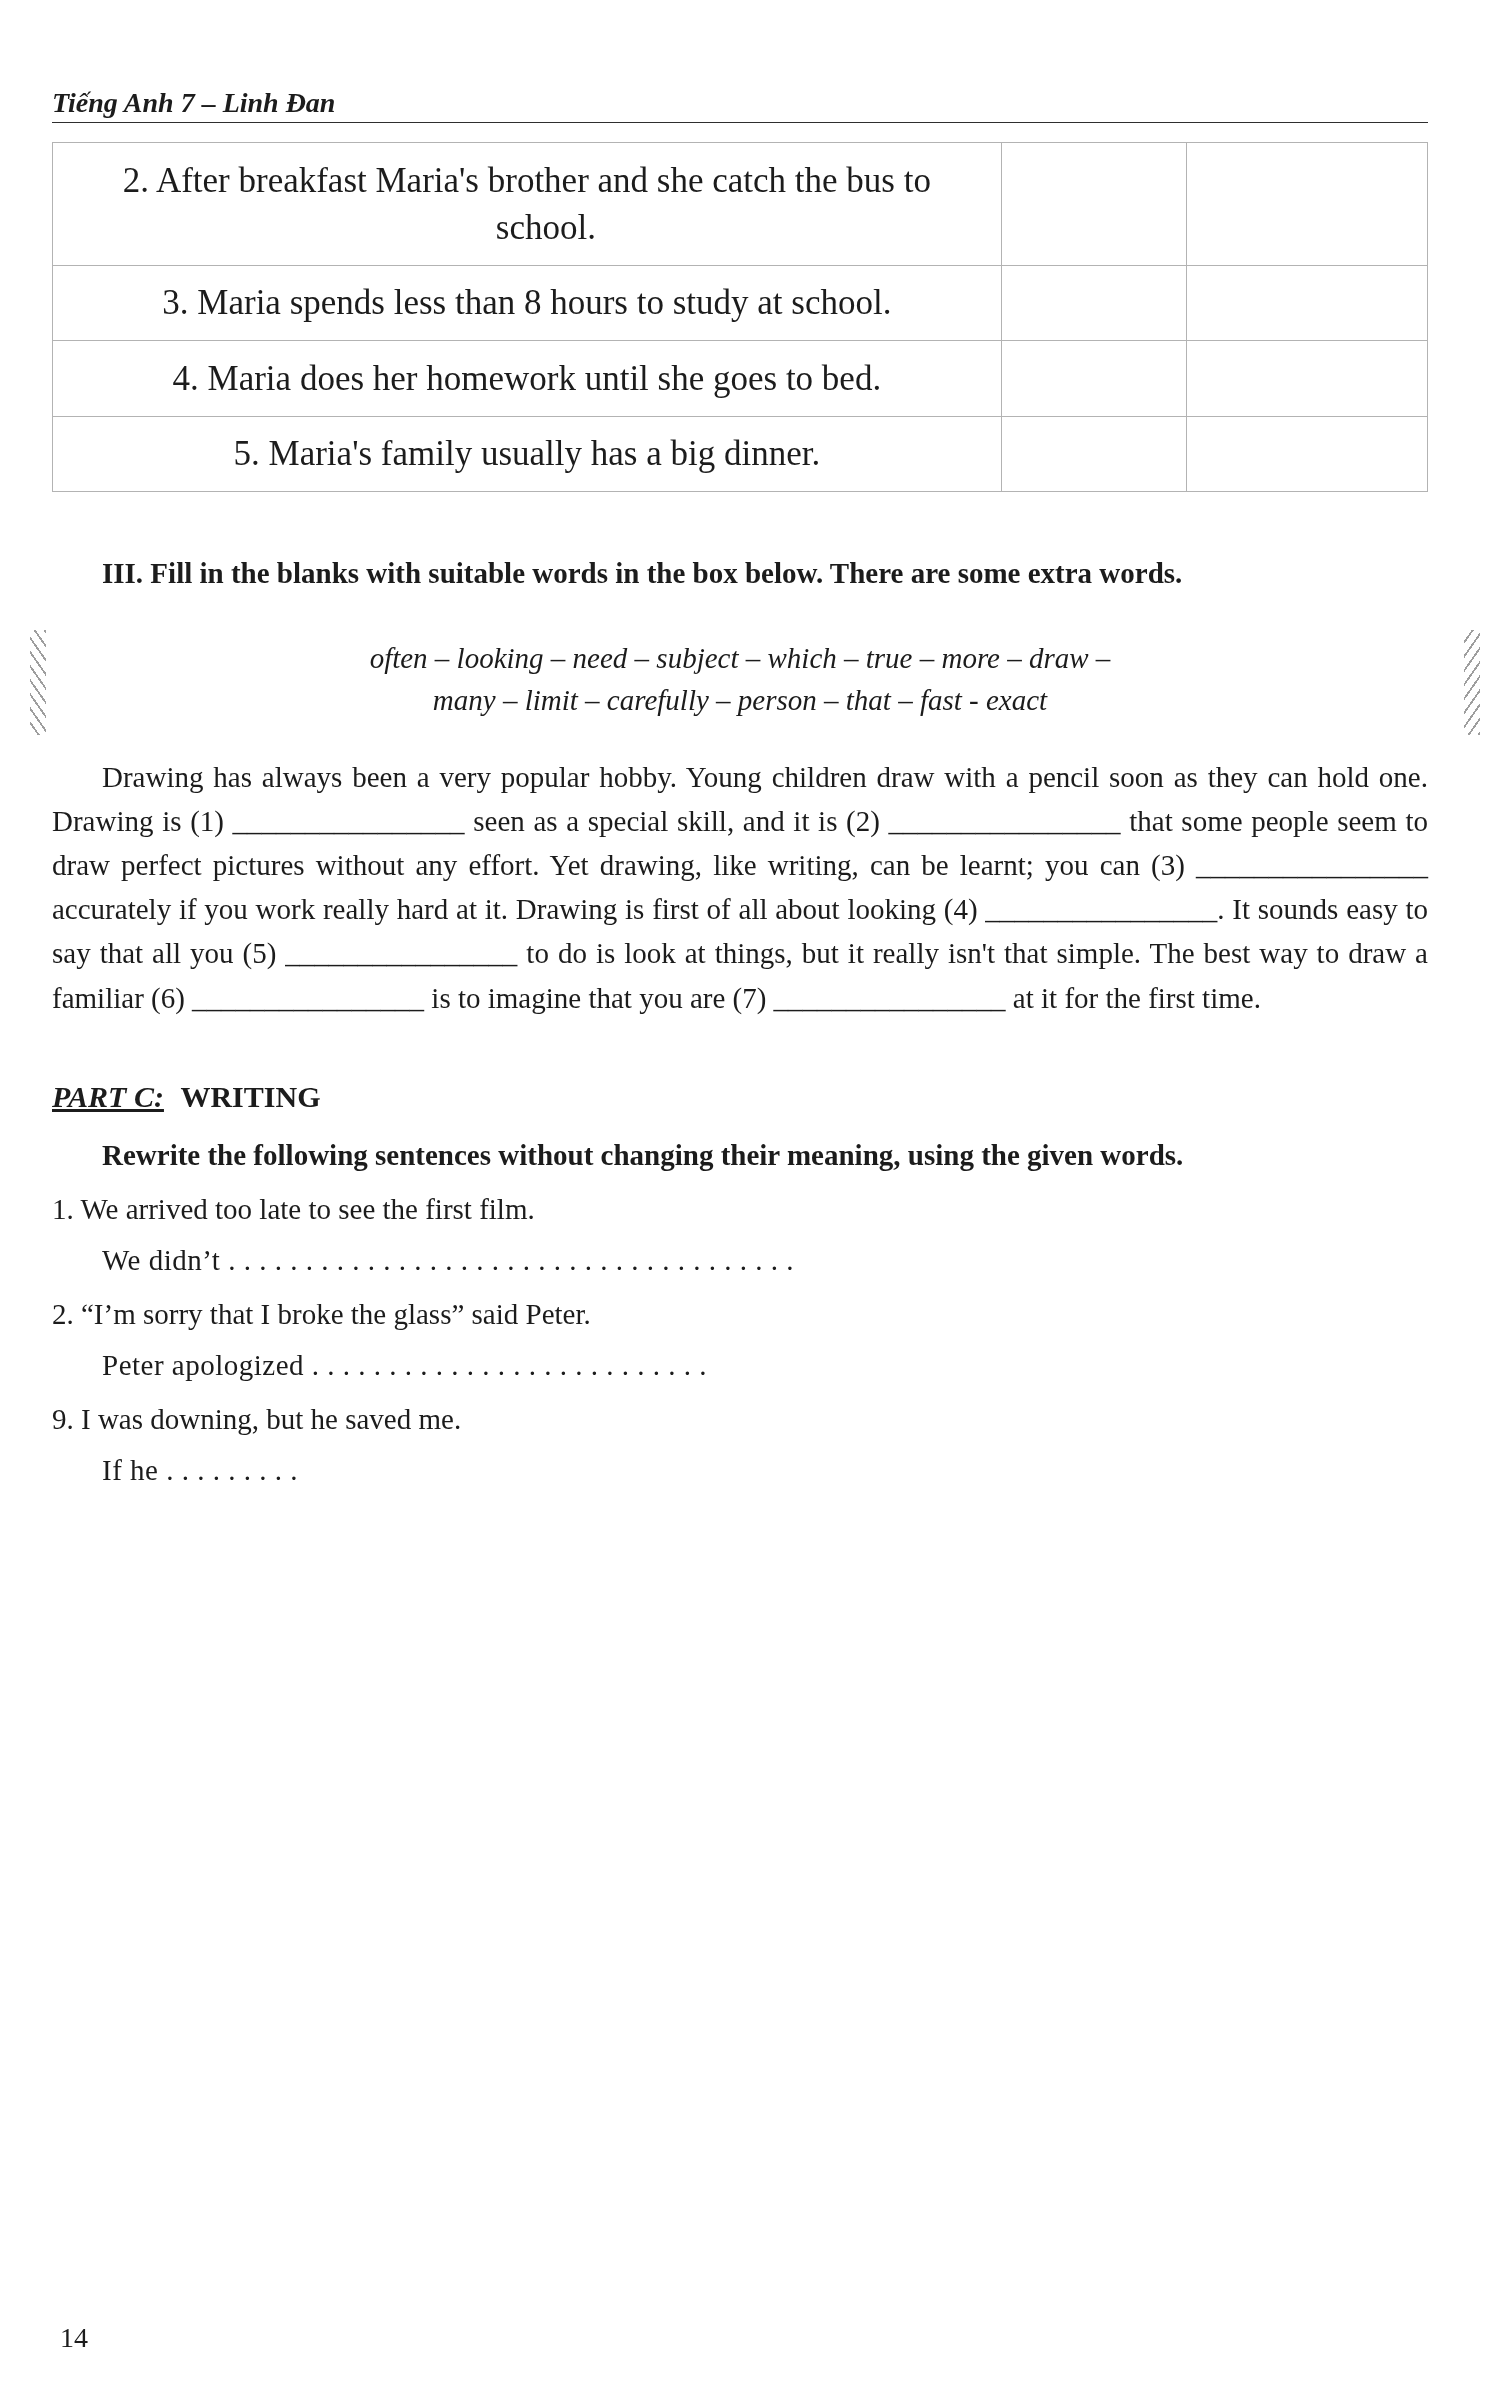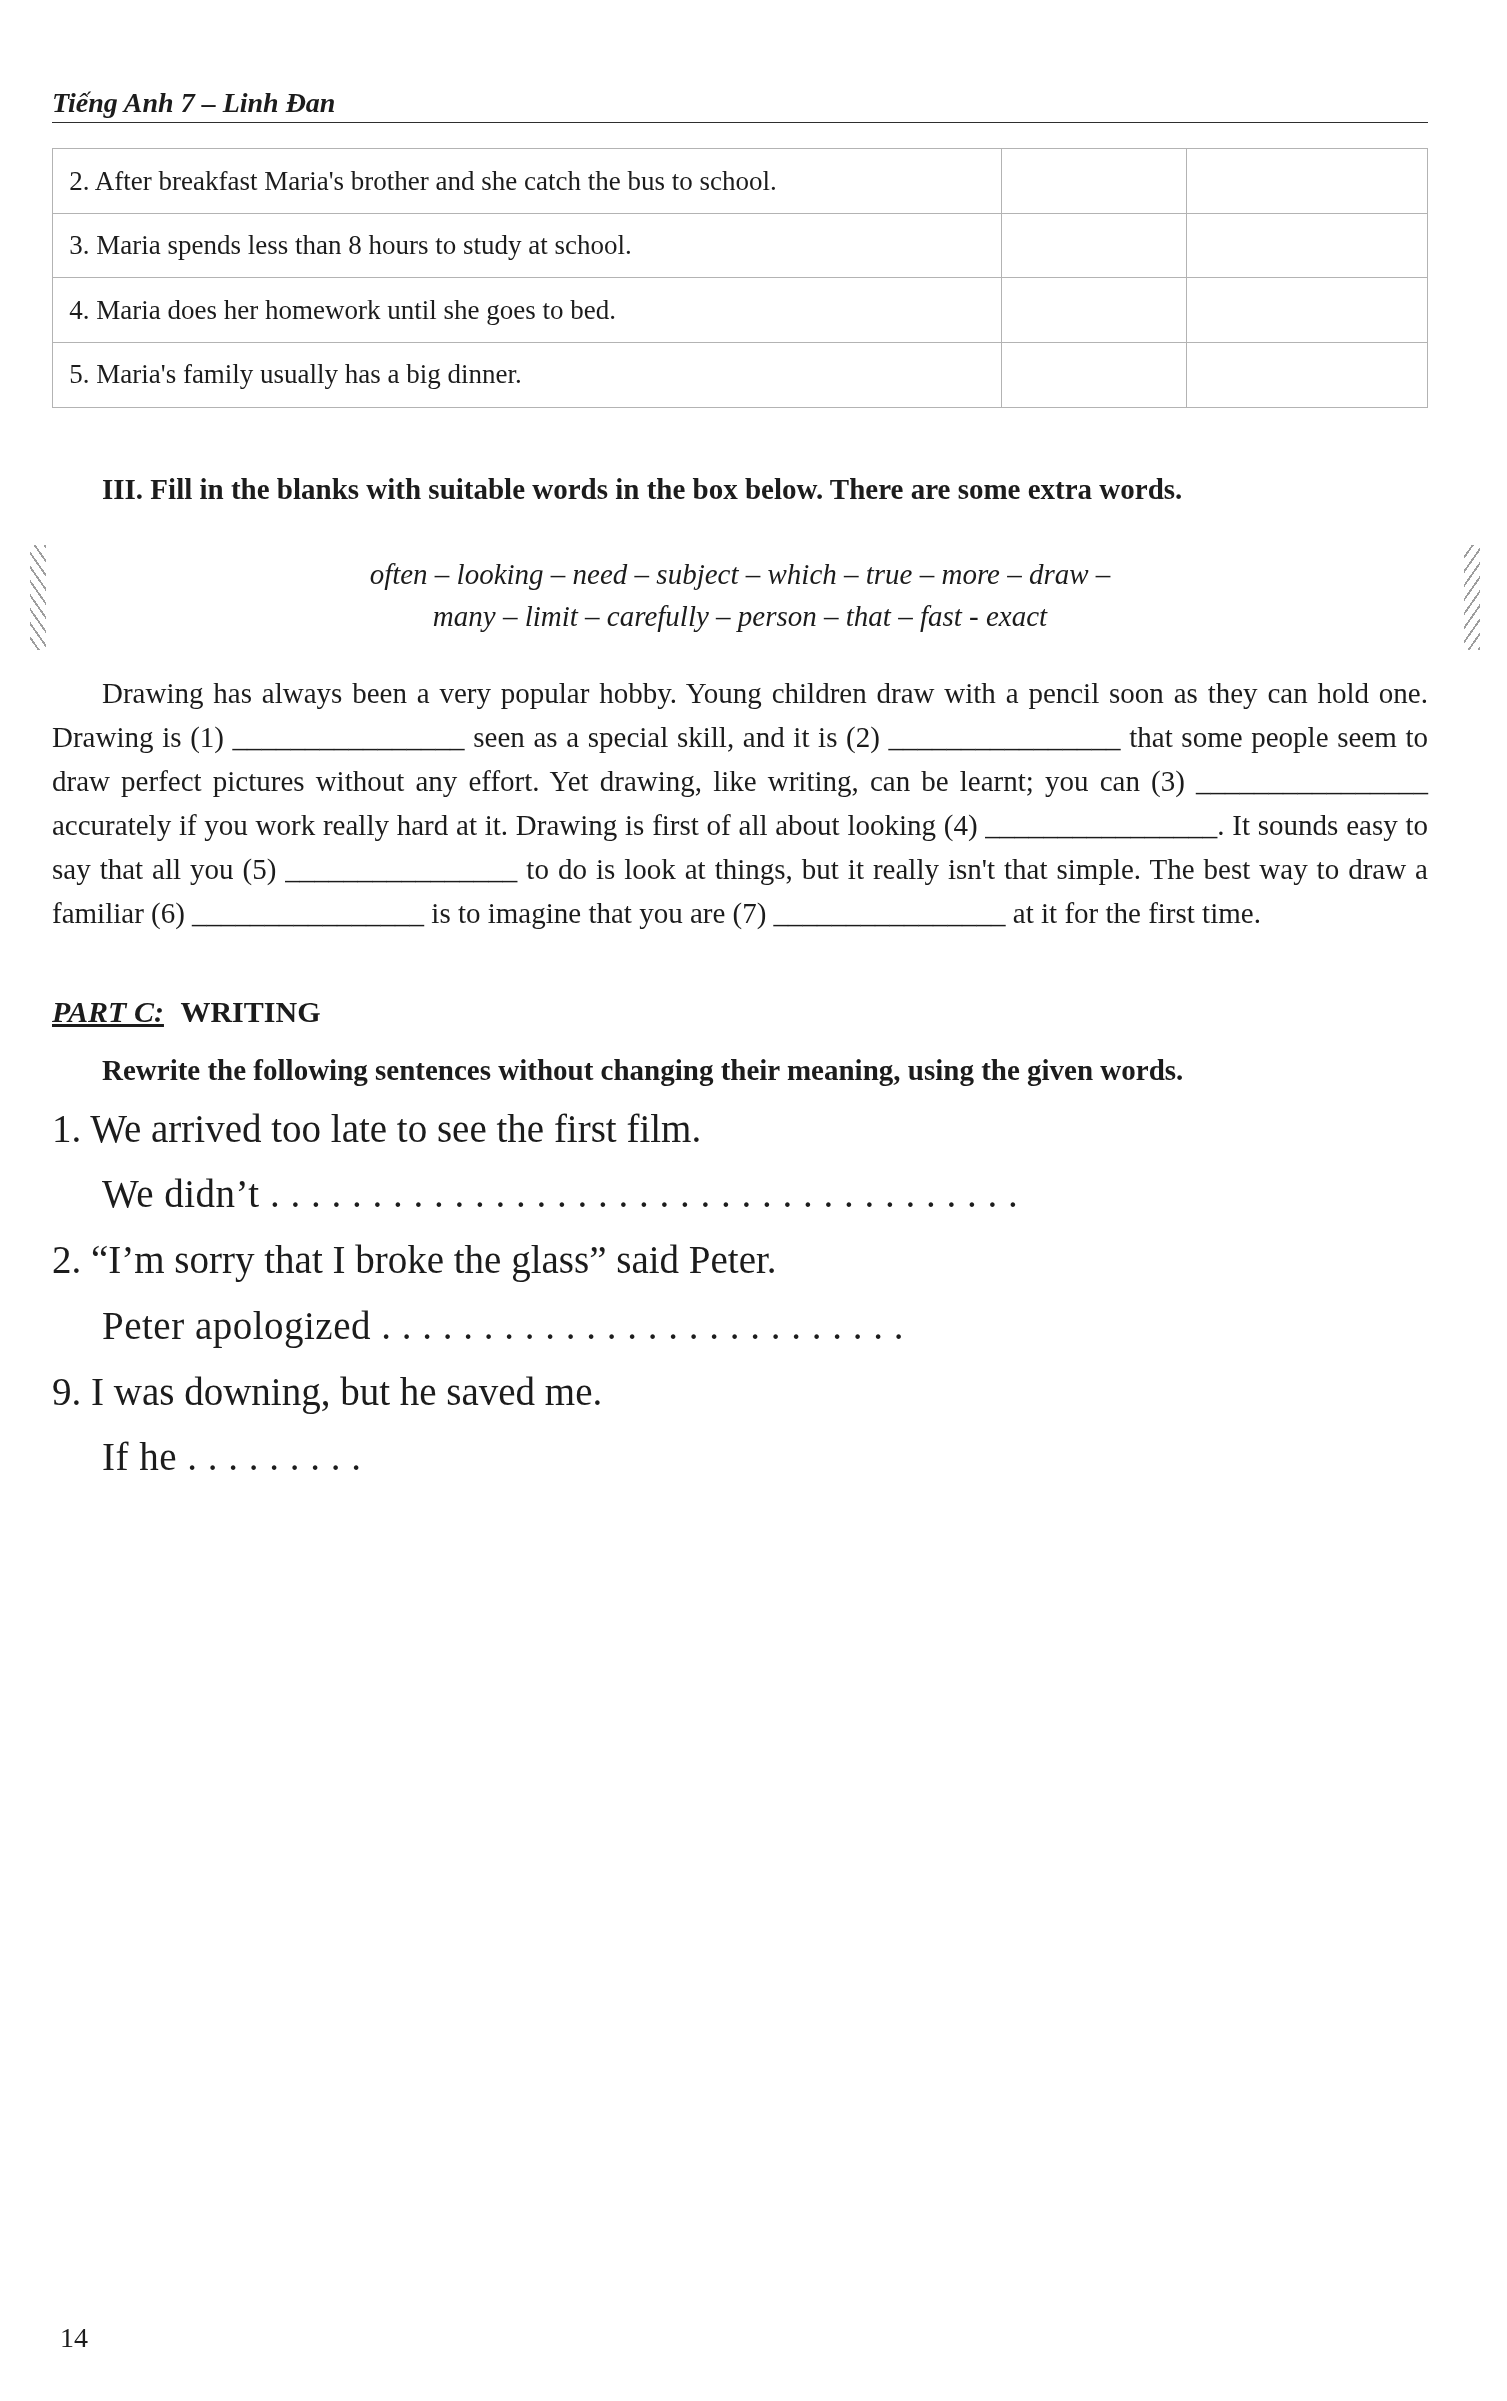--- a/index.html
+++ b/index.html
@@ -23,24 +23,25 @@
     font-style: italic;
     font-weight: 600;
     font-size: 28px;
     padding-bottom: 3px;
     border-bottom: 1.8px solid #2e2e2e;
   }
 
   
   .tf-table {
     width: 100%;
-    margin-top: 25px;
+    margin-top: 19px;
     border-collapse: collapse;
-    font-size: 27px;
+    font-size: 35px;
     line-height: 1.35;
+    text-align: center;
   }
   .tf-table td {
     border: 1.8px solid #b3b3b3;
     padding: 13.6px 16.3px;
     vertical-align: top;
   }
   .col-statement { width: 69%; }
   .col-a { width: 13.5%; }
   .col-b { width: 17.5%; }
   .statement-text {
@@ -103,21 +104,21 @@
   }
   .part-c-label { font-style: italic; text-decoration: underline; }
   .part-c-title { margin-left: 9px; }
   .instruction {
     margin: 20px 0 0 50px;
     max-width: 1265px;
     font-size: 29px;
     font-weight: bold;
     line-height: 1.5;
   }
-  .rewrite-item { font-size: 39px; line-height: 1.5; }
+  .rewrite-item { margin-top: 11px; font-size: 29px; line-height: 1.5; }
   .sentence { margin-top: 7.2px; }
   .answer-line { margin: 7.2px 0 0 50px; letter-spacing: 0.5px; }
 
   
   .page-number {
     position: absolute;
     left: 60px;
     bottom: 47px;
     font-size: 28px;
   }

